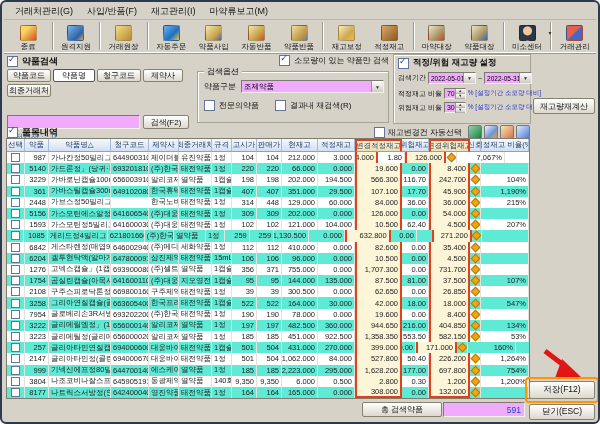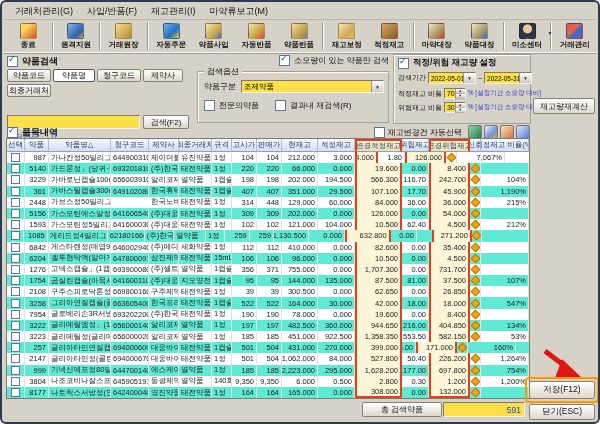--- a/index.html
+++ b/index.html
@@ -9,21 +9,21 @@
   
   .menubar{position:absolute;left:2px;top:2px;right:2px;height:15px;display:flex;
     align-items:center;padding-left:4px;font-size:9px;color:#111;
     border-bottom:1px solid #b9b6ac;}
   .menu-item{padding:0 7px;white-space:nowrap;cursor:default;}
   
   .toolbar{position:absolute;left:2px;top:17px;right:2px;height:34px;display:flex;
     align-items:center;padding-left:3px;border-bottom:1px solid #9b988e;
     box-shadow:inset 0 -1px 0 #ffffff;}
   .tbtn{width:41px;height:31px;display:flex;flex-direction:column;align-items:center;
-    justify-content:center;gap:1px;border:1px solid transparent;border-radius:2px;position:relative;font-weight:bold;}
+    justify-content:flex-end;gap:1px;border:1px solid transparent;border-radius:2px;position:relative;}
   .tbicon{width:15px;height:14px;border-radius:2px;border:1px solid rgba(0,0,0,.25);}
   .tblabel{font-size:7.5px;color:#111;white-space:nowrap;overflow:hidden;max-width:41px;}
   .tbsep{width:1px;height:28px;background:#9b988e;box-shadow:1px 0 0 #fff;margin:0 2px;}
   .tbarrow{position:absolute;right:-4px;top:8px;font-size:6px;color:#333;}
   .ic-exit{background:linear-gradient(135deg,#f6d860 30%,#dd4a2a);}
   .ic-remote{background:linear-gradient(135deg,#7fb4e8,#2d62a8 70%,#e8a23c);}
   .ic-ledger{background:linear-gradient(135deg,#f2dc86,#b98a32);}
   .ic-autoorder{background:linear-gradient(135deg,#6cb2ec,#1f6ec0 60%,#f0c93c);}
   .ic-purchase{background:linear-gradient(135deg,#f4e7ae,#c9a348 65%,#3c6cc0);}
   .ic-autoreturn{background:linear-gradient(135deg,#f4e7ae,#c9a348 60%,#d8483c);}
@@ -31,21 +31,21 @@
   .ic-stockfix{background:linear-gradient(135deg,#f7ecc0,#d2a852 60%,#e8c23c);}
   .ic-optstock{background:linear-gradient(135deg,#d8a868,#8a5a22);}
   .ic-narcotic{background:linear-gradient(135deg,#ece4ca,#ab9a64 60%,#d83c3c);}
   .ic-druglist{background:linear-gradient(135deg,#ece4ca,#ab9a64 60%,#3c64c8);}
   .ic-center{background:radial-gradient(circle at 50% 35%,#f0c8a0 0 4px,#2c3648 5px);}
   .ic-trade{background:linear-gradient(135deg,#e86048 45%,#4468c4 55%);}
   
   .btn{box-sizing:border-box;background:linear-gradient(#ffffff,#ddd8cc);
     border:1px solid #85826f;border-radius:2px;display:flex;align-items:center;
     justify-content:center;font-size:8px;color:#111;white-space:nowrap;overflow:hidden;}
-  .inset{box-sizing:border-box;background:#fde047;border:1px solid;
+  .inset{box-sizing:border-box;background:#f0abfc;border:1px solid;
     border-color:#7d7a70 #f2f1ea #f2f1ea #7d7a70;}
   .cb{display:inline-block;width:9px;height:9px;background:#fff;border:1px solid #63749c;
     position:relative;flex:none;}
   .cb.on::before{content:"✓";position:absolute;left:0px;top:-3px;font-size:9px;
     font-weight:bold;color:#1f47a8;}
   .lbl{font-size:8px;color:#111;white-space:nowrap;}
   .bold{font-weight:bold;font-size:9px;}
   .bluetxt{color:#2a35c8;}
   .dda{width:11px;align-self:stretch;background:linear-gradient(#fdfdfd,#cfccc2);
     border-left:1px solid #9a978c;display:flex;align-items:center;justify-content:center;
@@ -432,21 +432,21 @@
           <div class="td a-r" style="width: 25px;">102</div>
           <div class="td a-r" style="width: 25px;">102</div>
           <div class="td a-r" style="width: 36px;">121.000</div>
           <div class="td a-r" style="width: 37px;">104.000</div>
           <div class="td hl a-r" style="width: 47px;">10.500</div>
           <div class="td a-r" style="width: 27px;">62.40</div>
           <div class="td hl a-r" style="width: 41px;">4.500</div>
           <div class="td a-c" style="width: 11px;">
             <span class="dot"></span>
           </div>
-          <div class="td a-r" style="width: 48px;">212%</div>
+          <div class="td a-r" style="width: 48px;">207%</div>
         </div>
         <div class="tr odd">
           <div class="td a-c" style="width: 18px;">
             <span class="cb"></span>
           </div>
           <div class="td a-r" style="width: 24px;">1085</div>
           <div class="td" style="width: 62px;">게리드정4밀리그램(글리</div>
           <div class="td" style="width: 38px;">621801660</div>
           <div class="td" style="width: 30px;">(주)한국피</div>
           <div class="td" style="width: 33px;">열약품</div>

